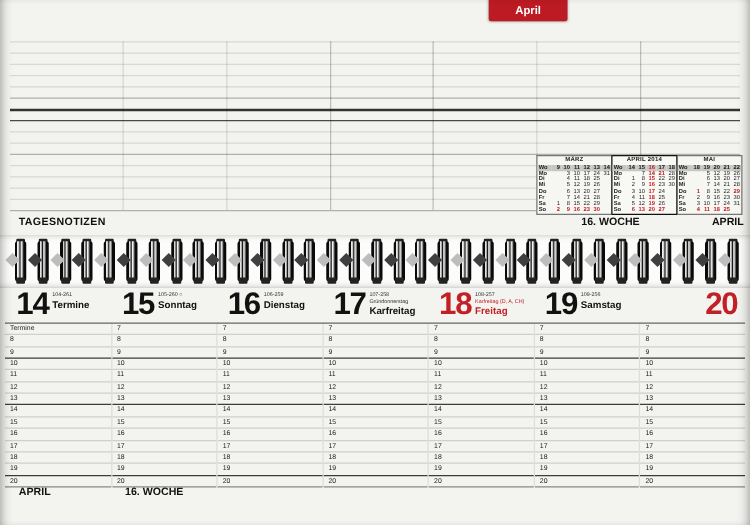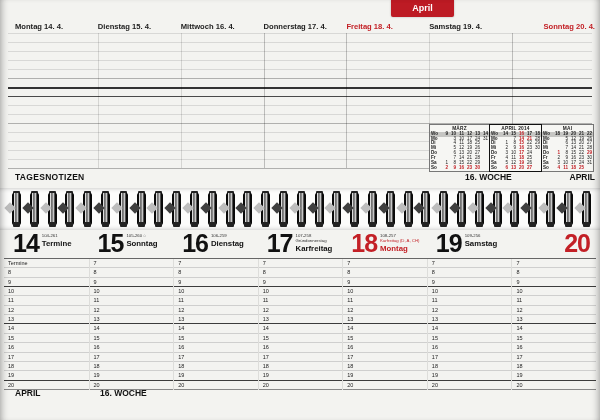--- a/index.html
+++ b/index.html
@@ -94,29 +94,20 @@
   .bfooter-month{position:absolute;left:15px;top:158px;font-size:8.5px;font-weight:bold;color:#111;}
   .bfooter-week{position:absolute;left:100px;top:158px;font-size:8.5px;font-weight:bold;color:#111;}
 </style>
 </head>
 <body>
 
 <div class="sheet"></div>
 
 <div class="page top-page">
   <div class="tab tab-top">April</div>
-  <div class="top-day-headers" id="top-day-headers">
-      <div class="top-day-cell">Montag 14. 4.</div>
-      <div class="top-day-cell">Dienstag 15. 4.</div>
-      <div class="top-day-cell">Mittwoch 16. 4.</div>
-      <div class="top-day-cell">Donnerstag 17. 4.</div>
-      <div class="top-day-cell red">Freitag 18. 4.</div>
-      <div class="top-day-cell">Samstag 19. 4.</div>
-      <div class="top-day-cell red">Sonntag 20. 4.</div>
-    </div>
   <div id="top-lines">
       <div class="hline" style="top: 33px;"></div>
       <div class="hline" style="top: 42px;"></div>
       <div class="hline" style="top: 51px;"></div>
       <div class="hline" style="top: 60px;"></div>
       <div class="hline" style="top: 69px;"></div>
       <div class="hline mid" style="top: 78px;"></div>
       <div class="hline dark2" style="top: 87px;"></div>
       <div class="hline dark1" style="top: 96px;"></div>
       <div class="hline" style="top: 105px;"></div>
@@ -536,21 +527,21 @@
           <div class="doy">107-258</div>
           <div class="note">Gründonnerstag</div>
           <div class="wd">Karfreitag</div>
         </div>
       </div>
       <div class="bday red">
         <div class="num">18</div>
         <div class="side">
           <div class="doy">108-257</div>
           <div class="note">Karfreitag (D, A, CH)</div>
-          <div class="wd">Montag</div>
+          <div class="wd">Freitag</div>
         </div>
       </div>
       <div class="bday">
         <div class="num">19</div>
         <div class="side">
           <div class="doy">109-256</div>
           <div class="wd">Samstag</div>
         </div>
       </div>
       <div class="bday red mirror">

